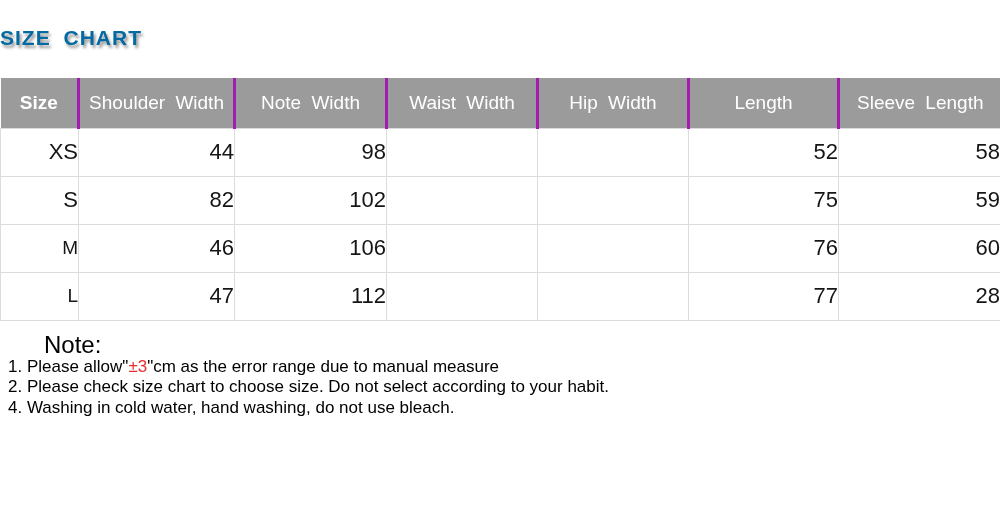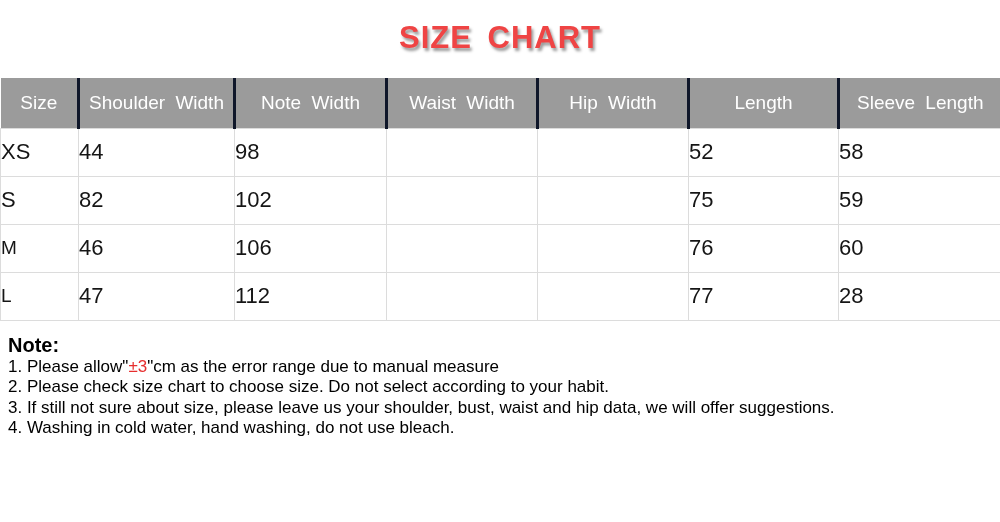--- a/index.html
+++ b/index.html
@@ -18,25 +18,24 @@
   .page {
     position: relative;
     width: 1000px;
     height: 522px;
     overflow: hidden;
     background: #ffffff;
   }
   .title {
     padding-top: 19px;
     height: 57px;
-    text-align: center;
-    font-size: 31px;
+    font-size: 21px;
     line-height: 38px;
     font-weight: bold;
-    color: #ef4444;
+    color: #0369a1;
     letter-spacing: 1px;
     word-spacing: 6px;
     text-shadow: 2px 3px 3px rgba(0,0,0,0.40);
   }
   table.size-table {
     width: 1000px;
     margin-top: 21px;
     border-collapse: collapse;
     table-layout: fixed;
   }
@@ -49,43 +48,44 @@
   col:nth-child(7) { width: 162px; }
   th {
     background: var(--header-bg);
     color: var(--header-text);
     height: 50px;
     font-size: 19px;
     font-weight: normal;
     word-spacing: 5px;
     text-align: center;
     vertical-align: middle;
-    border-left: 3px solid #0f172a;
+    border-left: 3px solid #a21caf;
   }
-  th:first-child { border-left: none; }
+  th:first-child { border-left: none; font-weight: bold; }
   td {
     height: 48px;
     border: 1px solid var(--grid-line);
-    text-align: left;
+    text-align: right;
     vertical-align: middle;
     font-size: 22px;
     color: #151515;
     background: #ffffff;
   }
   
   tbody tr:nth-child(3) td:first-child,
   tbody tr:nth-child(4) td:first-child { font-size: 19px; }
   .note {
     margin: 12px 0 0 8px;
   }
   .note-heading {
-    font-size: 20px;
-    font-weight: bold;
+    font-size: 24px;
+    font-weight: normal;
     line-height: 24px;
     color: #000000;
+    margin-left: 36px;
   }
   .note-line {
     font-size: 17px;
     line-height: 20.5px;
     color: #000000;
     white-space: nowrap;
   }
   .red { color: var(--highlight-red); }
 </style>
 </head>
@@ -153,17 +153,16 @@
           <td>77</td>
           <td>28</td>
         </tr>
       </tbody>
   </table>
 
   <div class="note">
     <div class="note-heading">Note:</div>
     <div class="note-line"><span>1. Please allow"</span><span class="red">±3</span><span>"cm as the error range due to manual measure</span></div>
     <div class="note-line">2. Please check size chart to choose size. Do not select according to your habit.</div>
-    <div class="note-line">3. If still not sure about size, please leave us your shoulder, bust, waist and hip data, we will offer suggestions.</div>
     <div class="note-line">4. Washing in cold water, hand washing, do not use bleach.</div>
   </div>
 
 </div>
 
 </body></html>

